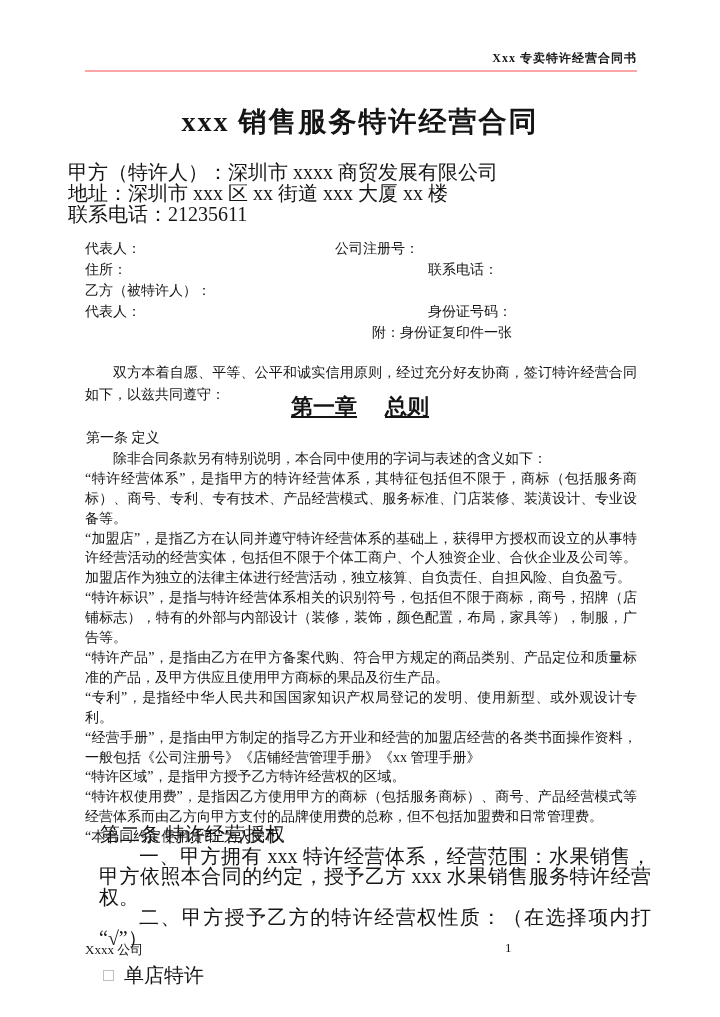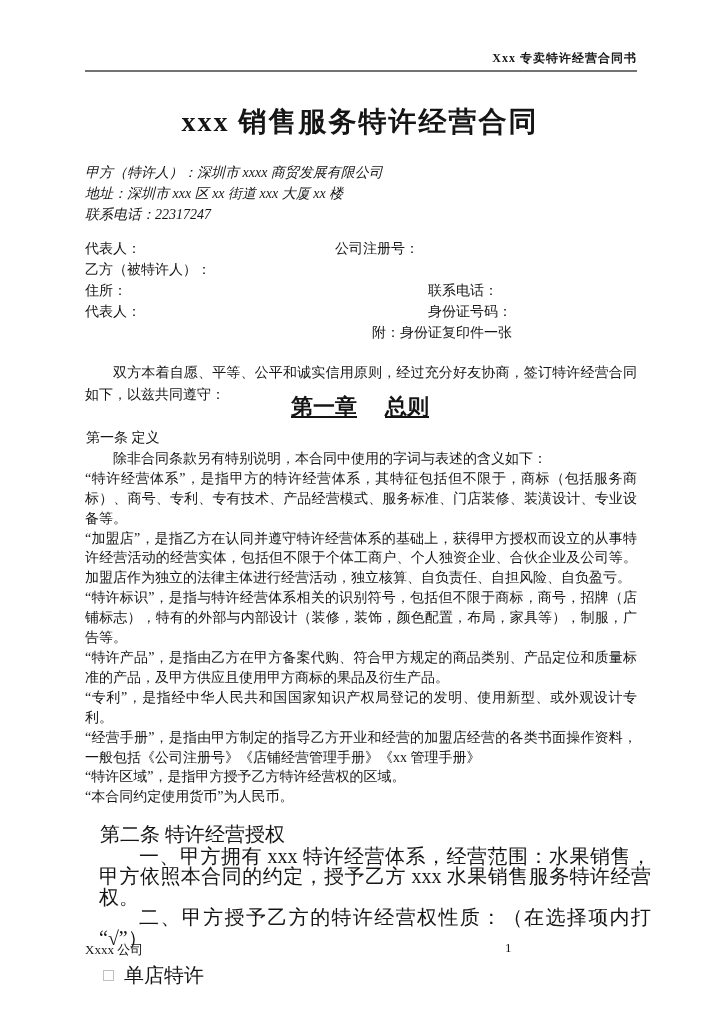--- a/index.html
+++ b/index.html
@@ -12,45 +12,44 @@
     background: #ffffff;
     color: #151515;
     font-family: "Liberation Serif", "DejaVu Serif", serif;
     overflow: hidden;
   }
   .header {
     position: absolute;
     left: 85px;
     width: 552px;
     top: 50px;
-    border-bottom: 2px solid #737373;
+    border-bottom: 2px solid #fca5a5;
     padding-bottom: 3px;
     text-align: right;
     font-size: 12px;
     font-weight: bold;
     letter-spacing: 1px;
   }
   .doc-title {
     position: absolute;
     left: 0;
     top: 84px;
     width: 720px;
     text-align: center;
     font-size: 28px;
     font-weight: bold;
     letter-spacing: 2px;
   }
   .party-a {
     position: absolute;
-    left: 85px;
+    left: 68px;
     top: 162px;
     width: 552px;
-    font-size: 14px;
+    font-size: 20px;
     line-height: 21px;
-    font-style: italic;
   }
   .party-a div { height: 21px; }
   .rows {
     position: absolute;
     left: 85px;
     top: 238px;
     width: 552px;
     font-size: 14px;
     line-height: 21px;
   }
@@ -136,34 +135,34 @@
 
   <div class="header">
     <span>Xxx 专卖特许经营合同书</span>
   </div>
 
   <h1 class="doc-title">xxx 销售服务特许经营合同</h1>
 
   <div class="party-a">
     <div>甲方（特许人）：深圳市 xxxx 商贸发展有限公司</div>
     <div>地址：深圳市 xxx 区 xx 街道 xxx 大厦 xx 楼</div>
-    <div>联系电话：22317247</div>
+    <div>联系电话：21235611</div>
   </div>
 
   <div class="rows">
     <div class="row">
       <span>代表人：</span>
       <span class="right reg">公司注册号：</span>
     </div>
     <div class="row">
-      <span>乙方（被特许人）：</span>
-    </div>
-    <div class="row">
       <span>住所：</span>
       <span class="right phone">联系电话：</span>
+    </div>
+    <div class="row">
+      <span>乙方（被特许人）：</span>
     </div>
     <div class="row">
       <span>代表人：</span>
       <span class="right idno">身份证号码：</span>
     </div>
     <div class="note-line">附：身份证复印件一张</div>
   </div>
 
   <p class="preamble">双方本着自愿、平等、公平和诚实信用原则，经过充分好友协商，签订特许经营合同如下，以兹共同遵守：</p>
 
@@ -174,20 +173,21 @@
   <div class="article1">
     <p class="art-heading">第一条 定义</p>
     <p class="indent">除非合同条款另有特别说明，本合同中使用的字词与表述的含义如下：</p>
     <p>“特许经营体系”，是指甲方的特许经营体系，其特征包括但不限于，商标（包括服务商标）、商号、专利、专有技术、产品经营模式、服务标准、门店装修、装潢设计、专业设备等。</p>
     <p>“加盟店”，是指乙方在认同并遵守特许经营体系的基础上，获得甲方授权而设立的从事特许经营活动的经营实体，包括但不限于个体工商户、个人独资企业、合伙企业及公司等。加盟店作为独立的法律主体进行经营活动，独立核算、自负责任、自担风险、自负盈亏。</p>
     <p>“特许标识”，是指与特许经营体系相关的识别符号，包括但不限于商标，商号，招牌（店铺标志），特有的外部与内部设计（装修，装饰，颜色配置，布局，家具等），制服，广告等。</p>
     <p>“特许产品”，是指由乙方在甲方备案代购、符合甲方规定的商品类别、产品定位和质量标准的产品，及甲方供应且使用甲方商标的果品及衍生产品。</p>
     <p>“专利”，是指经中华人民共和国国家知识产权局登记的发明、使用新型、或外观设计专利。</p>
     <p>“经营手册”，是指由甲方制定的指导乙方开业和经营的加盟店经营的各类书面操作资料，一般包括《公司注册号》《店铺经营管理手册》《xx 管理手册》</p>
     <p>“特许区域”，是指甲方授予乙方特许经营权的区域。</p>
+    <p>“特许权使用费”，是指因乙方使用甲方的商标（包括服务商标）、商号、产品经营模式等经营体系而由乙方向甲方支付的品牌使用费的总称，但不包括加盟费和日常管理费。</p>
     <p>“本合同约定使用货币”为人民币。</p>
   </div>
 
   <div class="article2">
     <p class="art-heading">第二条 特许经营授权</p>
     <p class="indent">一、甲方拥有 xxx 特许经营体系，经营范围：水果销售，甲方依照本合同的约定，授予乙方 xxx 水果销售服务特许经营权。</p>
     <p class="indent">二、甲方授予乙方的特许经营权性质：（在选择项内打 “√”）</p>
     <div class="option-line">
       <span class="checkbox"></span>
       <span>单店特许</span>

